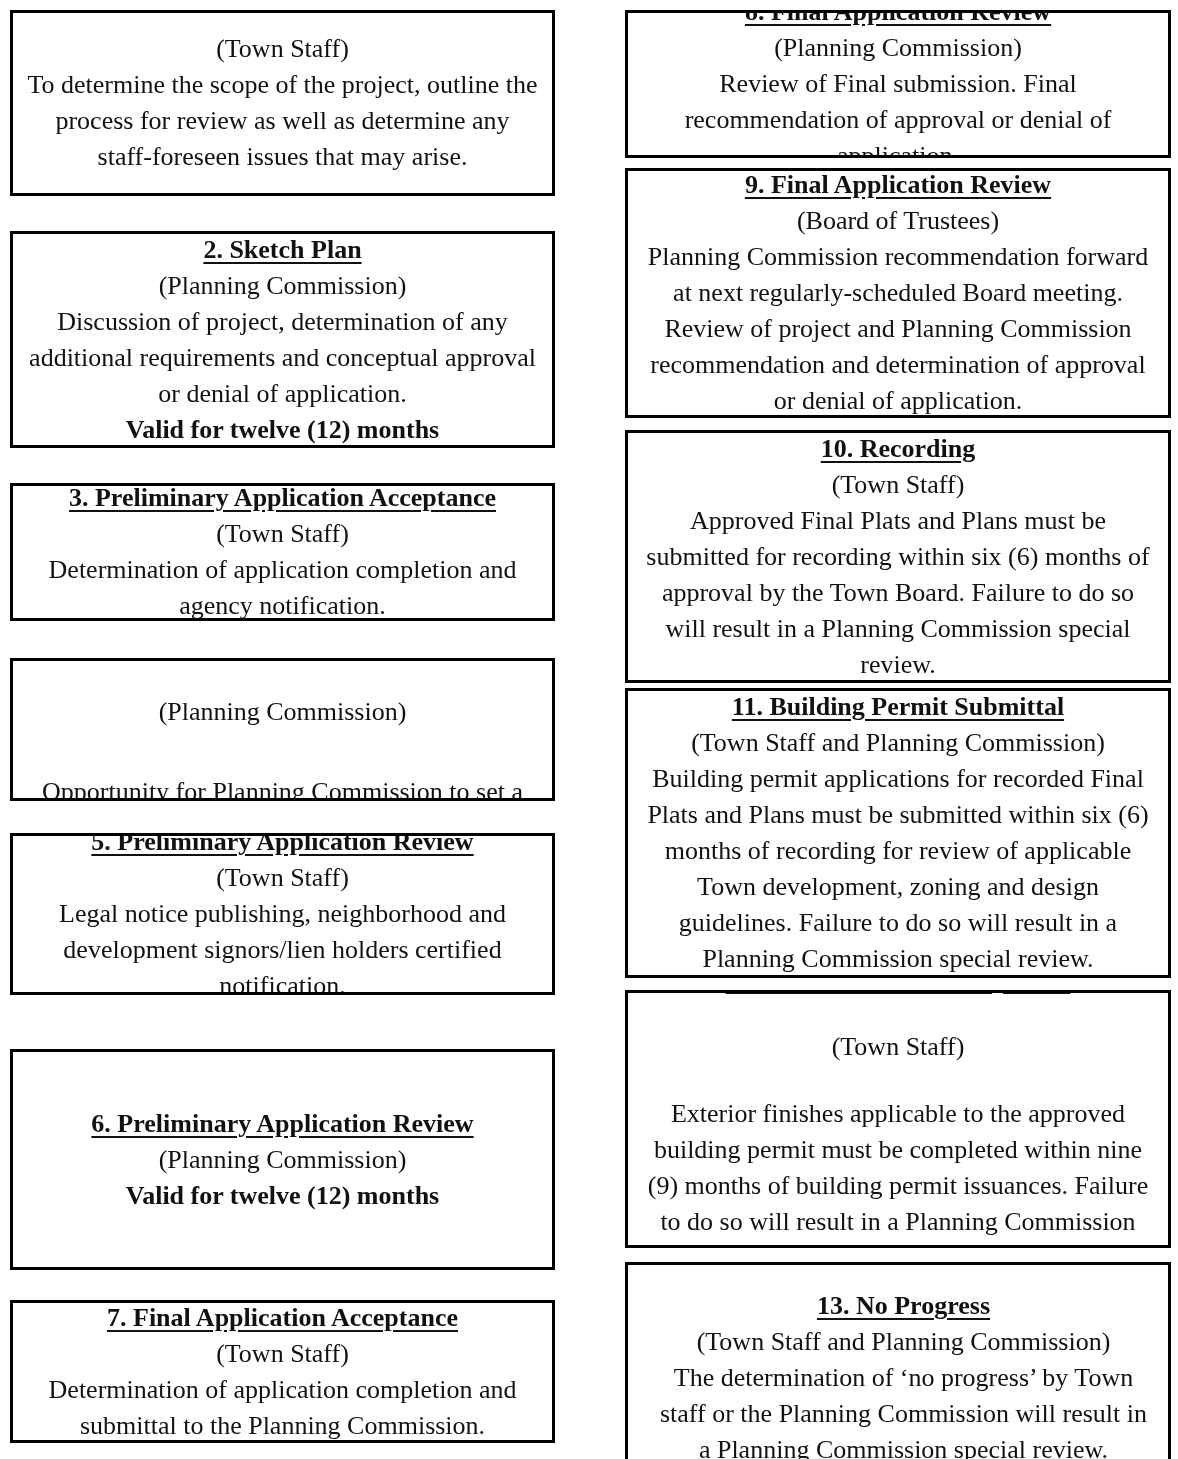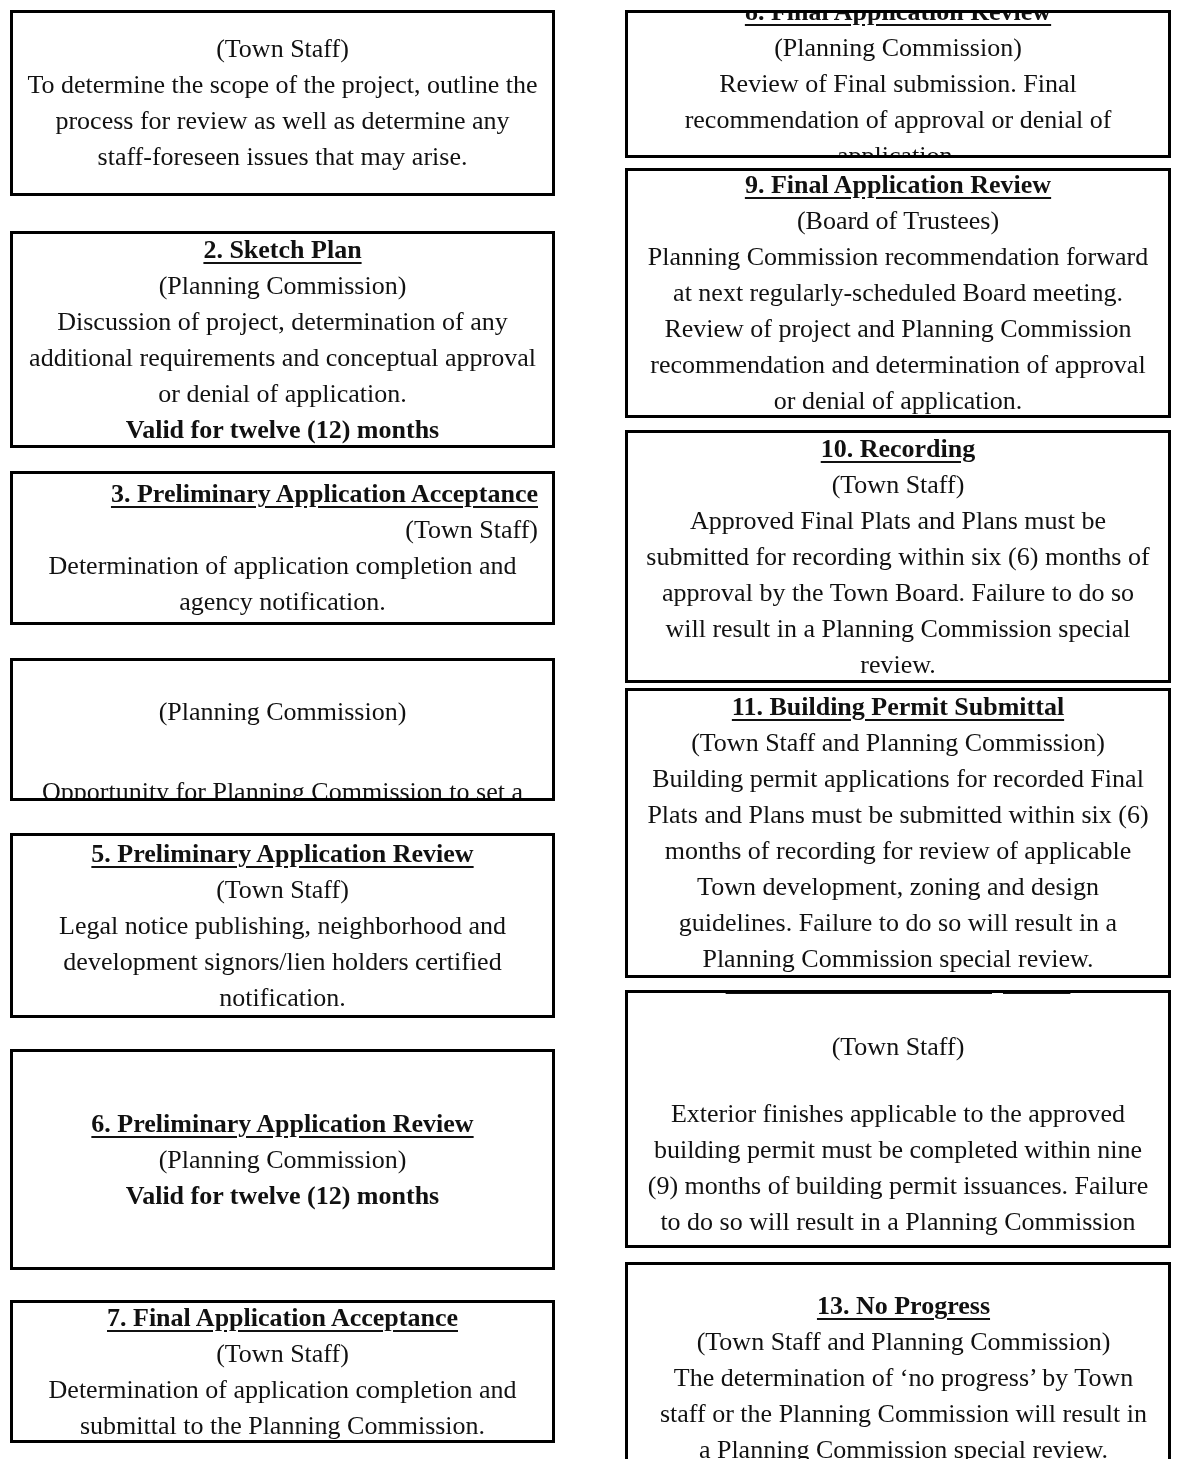--- a/index.html
+++ b/index.html
@@ -39,23 +39,23 @@
   .step-body  { font-weight: normal; }
   .step-note  { font-weight: bold; }
 
   
   .col-left  { left: 10px;  width: 545px; }
   
   .col-right { left: 625px; width: 546px; }
 
   #b1  { top: 10px;   height: 186px; }
   #b2  { top: 231px;  height: 217px; }
-  #b3  { top: 471px;  height: 154px; align-items: flex-end; }
+  #b3  { top: 483px;  height: 138px; }
   #b4  { top: 658px;  height: 143px; gap: 44px; }
-  #b5  { top: 833px;  height: 185px; }
+  #b5  { top: 833px;  height: 162px; }
   #b6  { top: 1049px; height: 221px; }
   #b7  { top: 1300px; height: 143px; }
 
   #b8  { top: 10px;   height: 148px; }
   #b9  { top: 168px;  height: 250px; }
   #b10 { top: 430px;  height: 253px; }
   #b11 { top: 688px;  height: 290px; }
   #b12 { top: 990px;  height: 258px; gap: 31px; }
   #b13 { top: 1262px; height: 232px; padding-left: 25px; }
 </style>

